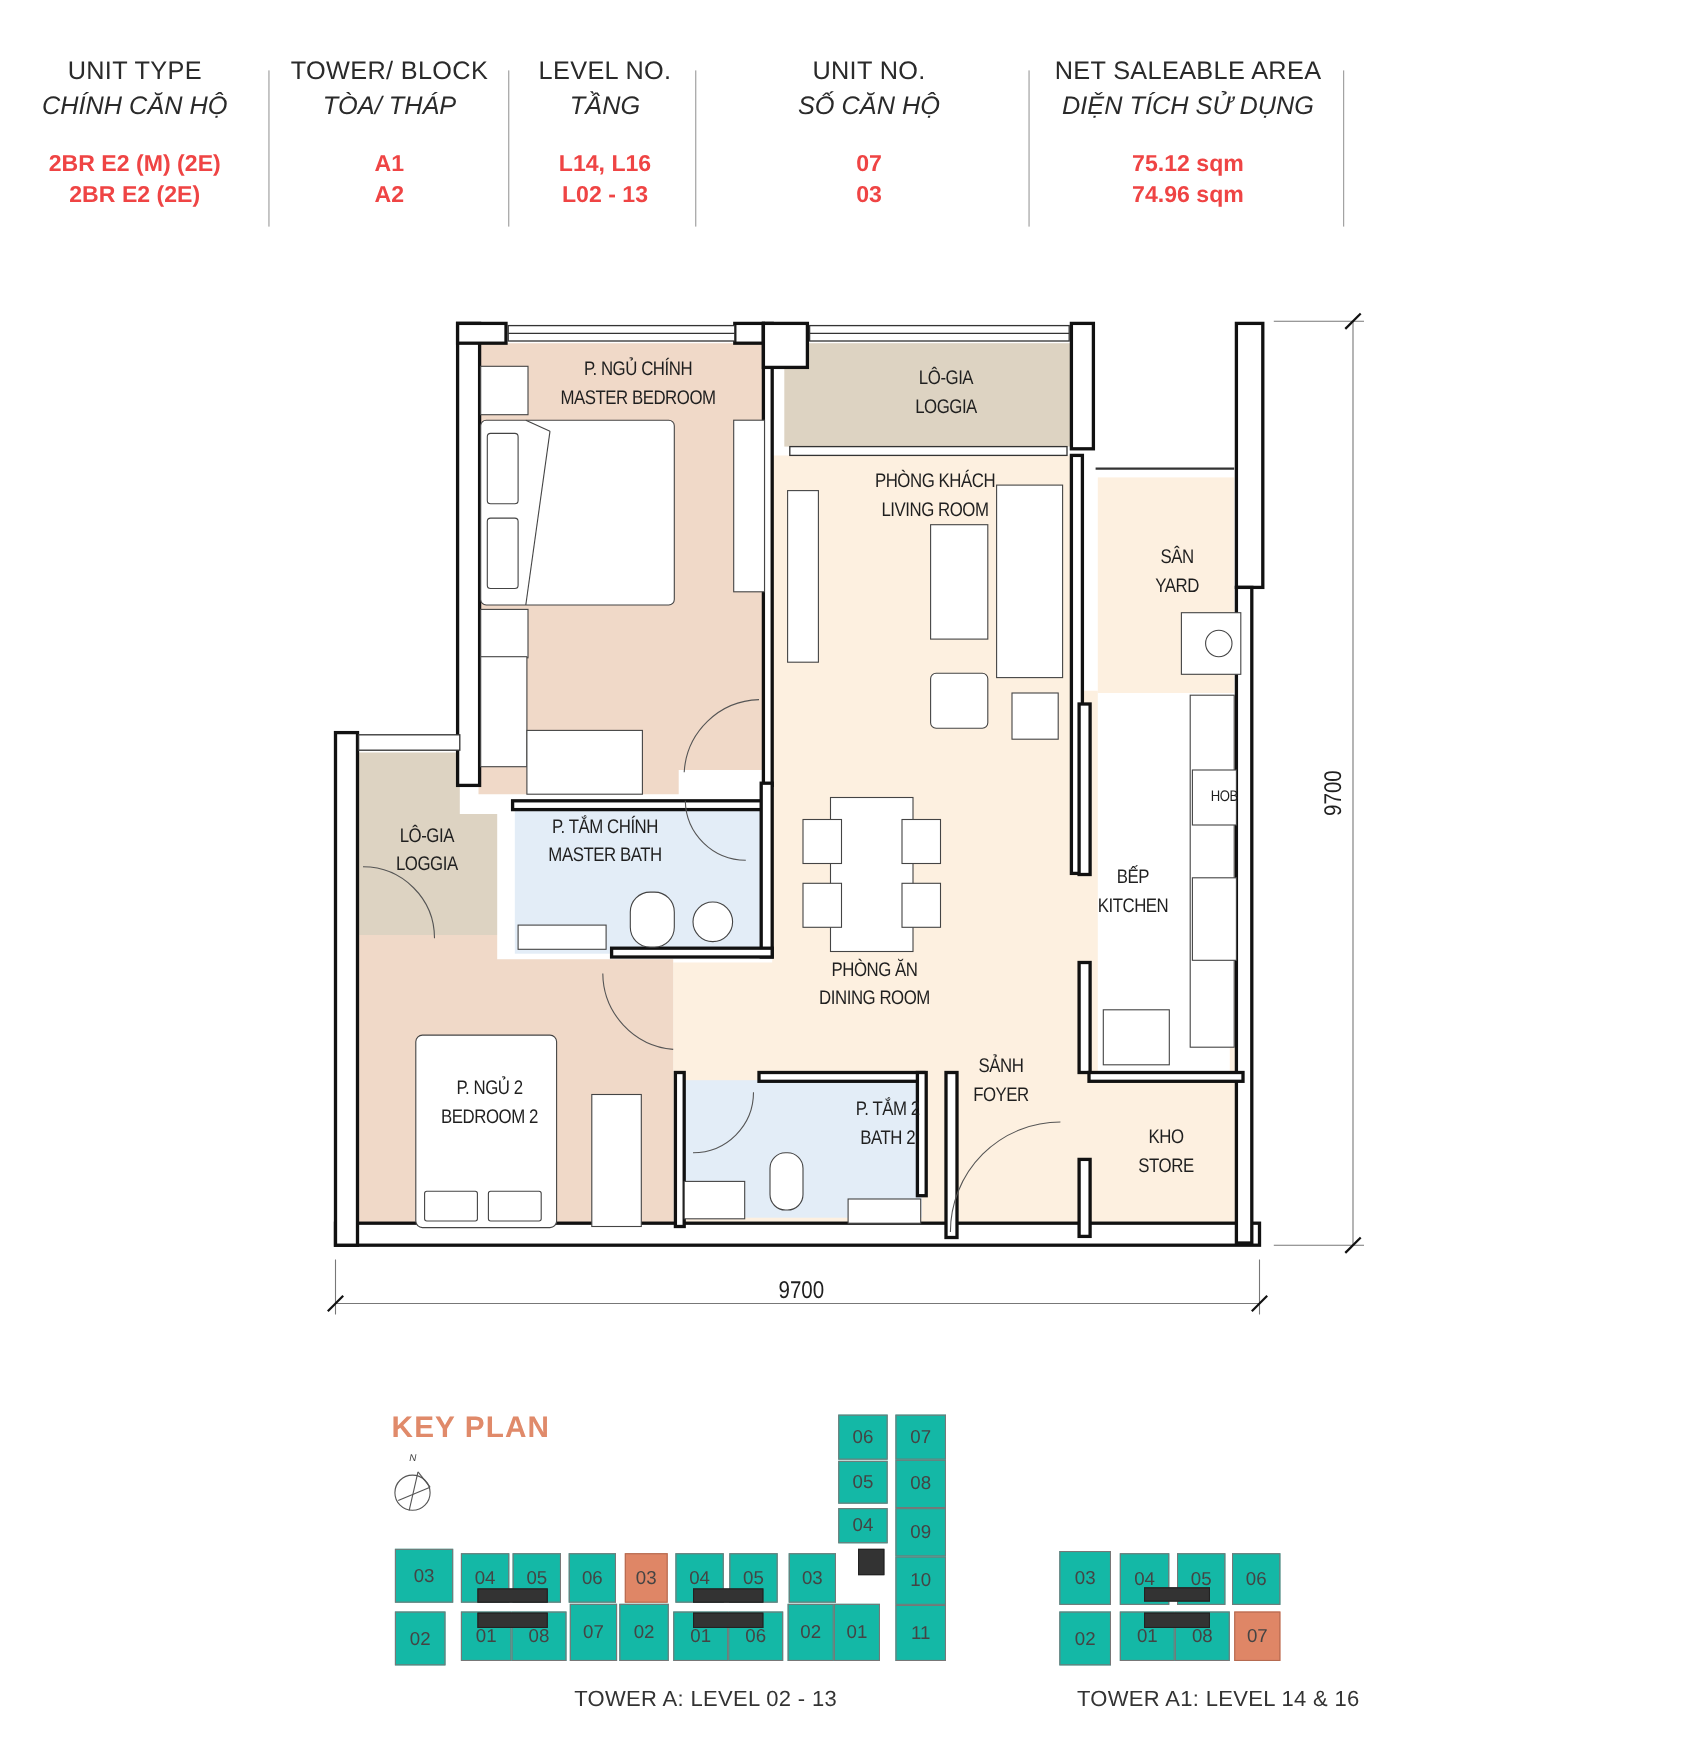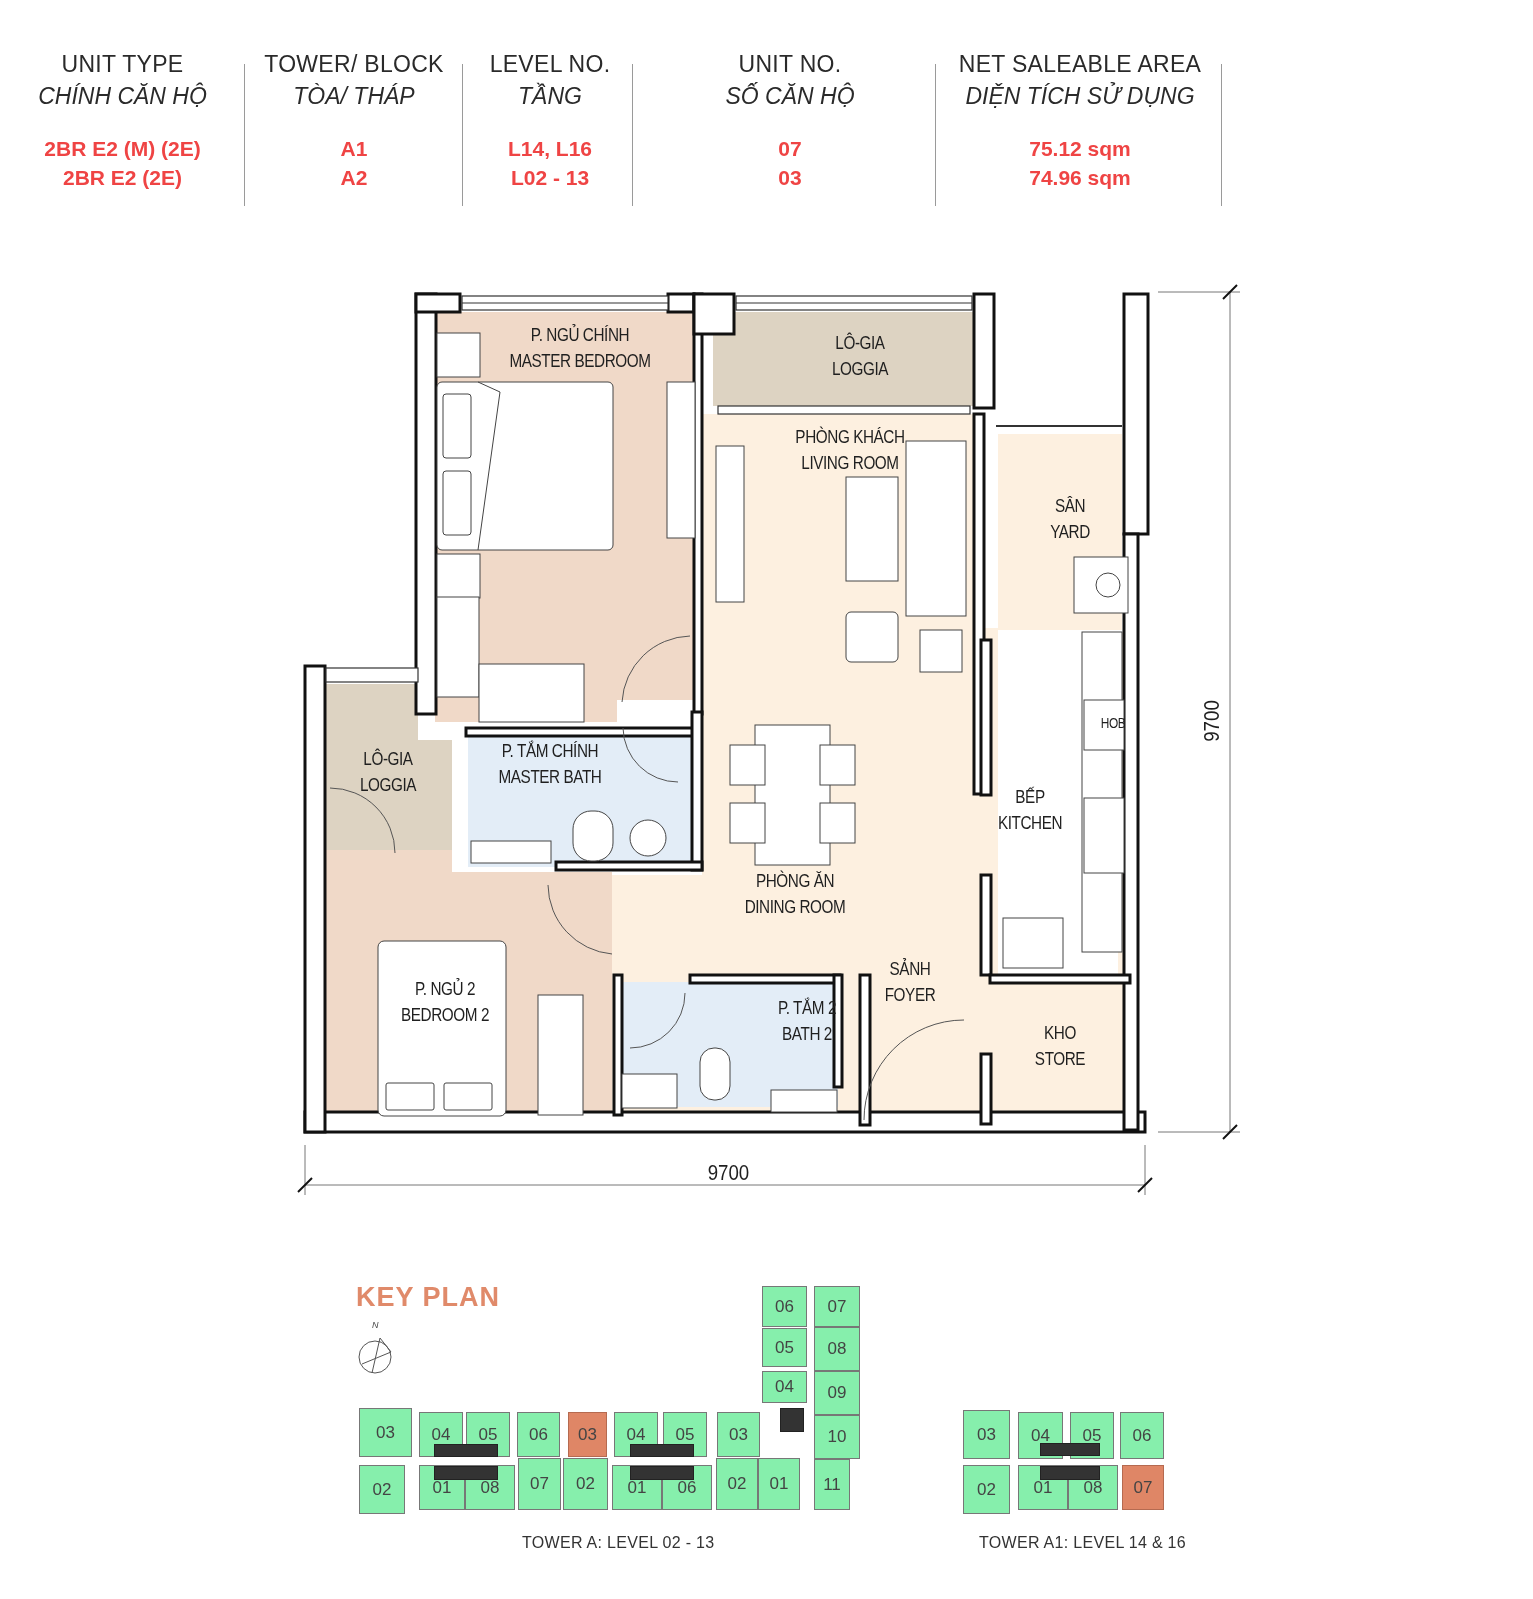--- a/index.html
+++ b/index.html
@@ -11,22 +11,22 @@
   .col .v1, .col .v2 { font-size:21px; font-weight:bold; color:#ef4444; line-height:29px; }
   .col .v1 { margin-top:22px; }
   .sep { position:absolute; top:16px; width:1px; height:142px; background:#9a9a9a; }
 
   .plan { position:absolute; left:0; top:0; width:1533px; height:1599px; }
   .room-label { position:absolute; text-align:center; font-family:"Liberation Sans", sans-serif; font-size:18px; color:#1f1f1f; line-height:26px; letter-spacing:-0.5px; transform:scaleX(0.85); transform-origin:center; white-space:nowrap; }
   .dim { position:absolute; font-size:22px; color:#1f1f1f; transform:scaleX(0.85); }
   .dim-v { position:absolute; font-size:22px; color:#1f1f1f; transform:rotate(-90deg) scaleX(0.85); }
 
   .keyplan-title { position:absolute; left:356px; top:1282px; font-size:27px; font-weight:bold; color:#e08a6a; letter-spacing:1px; }
-  .kp-caption { position:absolute; font-size:16px; color:#333; letter-spacing:0.3px; }
-  .kp-unit { position:absolute; border:1px solid #777; background:#86efac; font-size:17px; color:#444; display:flex; align-items:center; justify-content:center; box-sizing:border-box; }
+  .kp-caption { position:absolute; font-size:20px; color:#333; letter-spacing:0.3px; }
+  .kp-unit { position:absolute; border:1px solid #777; background:#14b8a6; font-size:17px; color:#444; display:flex; align-items:center; justify-content:center; box-sizing:border-box; }
   .kp-unit.hl { background:#df8666; border-color:#b56a50; }
   .kp-core { position:absolute; background:#333; border:1px solid #222; }
 </style>
 </head>
 <body>
 
 <div class="hdr">
   <div class="col" style="left:20px;width:205px;">
     <div class="en">UNIT TYPE</div>
     <div class="vi">CHÍNH CĂN HỘ</div>
@@ -283,21 +283,21 @@
   <div class="kp-unit" style="left:716px;top:1458px;width:42px;height:52px;">02</div>
   <div class="kp-unit" style="left:758px;top:1458px;width:42px;height:52px;">01</div>
 
   <div class="kp-unit" style="left:762px;top:1286px;width:45px;height:41px;">06</div>
   <div class="kp-unit" style="left:762px;top:1328px;width:45px;height:39px;">05</div>
   <div class="kp-unit" style="left:762px;top:1371px;width:45px;height:32px;">04</div>
   <div class="kp-unit" style="left:814px;top:1286px;width:46px;height:41px;">07</div>
   <div class="kp-unit" style="left:814px;top:1327px;width:46px;height:44px;">08</div>
   <div class="kp-unit" style="left:814px;top:1371px;width:46px;height:44px;">09</div>
   <div class="kp-unit" style="left:814px;top:1415px;width:46px;height:44px;">10</div>
-  <div class="kp-unit" style="left:814px;top:1459px;width:36px;height:51px;">11</div>
+  <div class="kp-unit" style="left:814px;top:1459px;width:46px;height:51px;">11</div>
 
   <div class="kp-core" style="left:434px;top:1444px;width:62px;height:11px;"></div>
   <div class="kp-core" style="left:434px;top:1466px;width:62px;height:12px;"></div>
   <div class="kp-core" style="left:630px;top:1444px;width:62px;height:11px;"></div>
   <div class="kp-core" style="left:630px;top:1466px;width:62px;height:12px;"></div>
   <div class="kp-core" style="left:780px;top:1408px;width:22px;height:22px;"></div>
   <div class="kp-caption" style="left:522px;top:1534px;">TOWER A: LEVEL 02 - 13</div>
 </div>
 
 <div>

